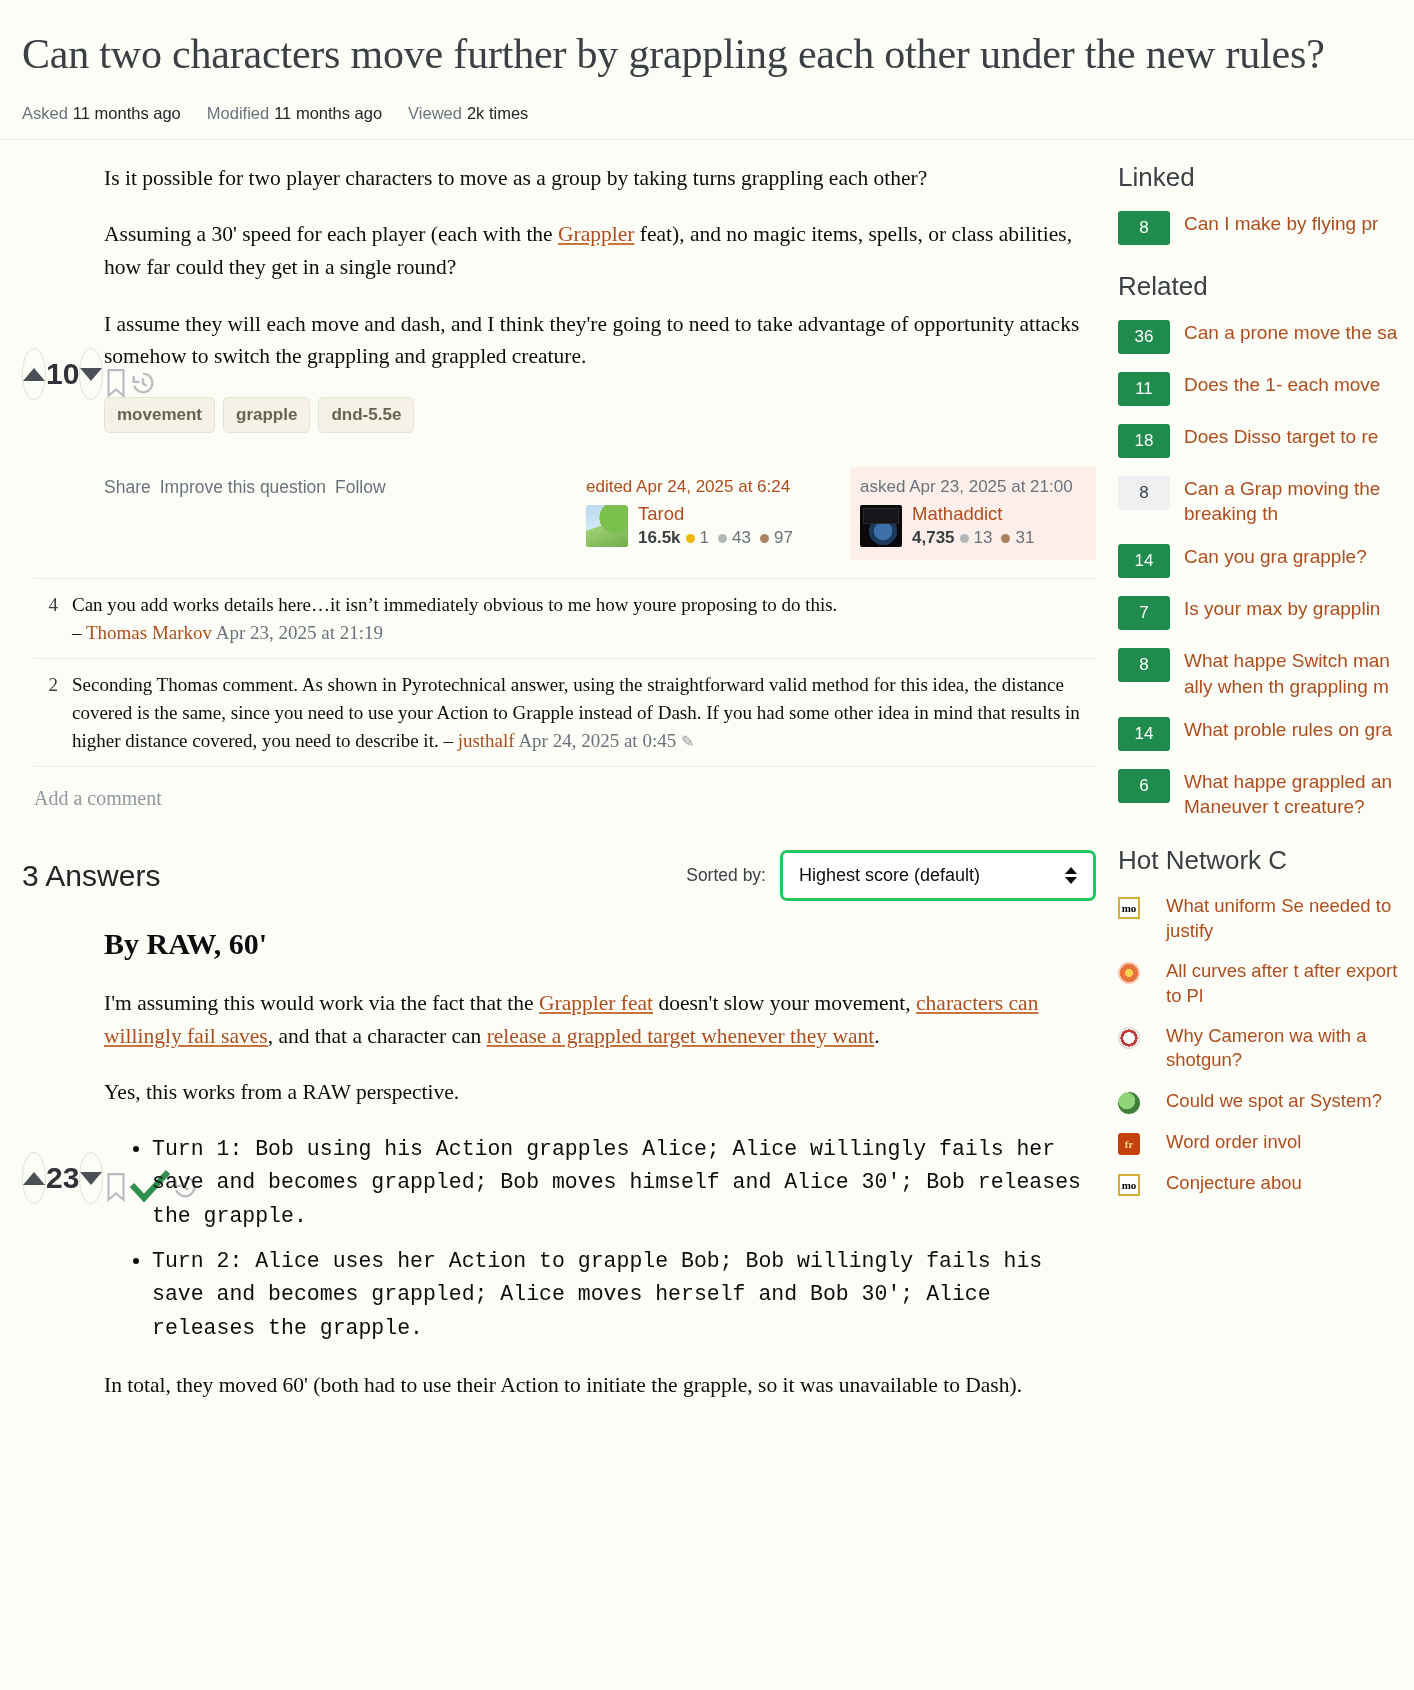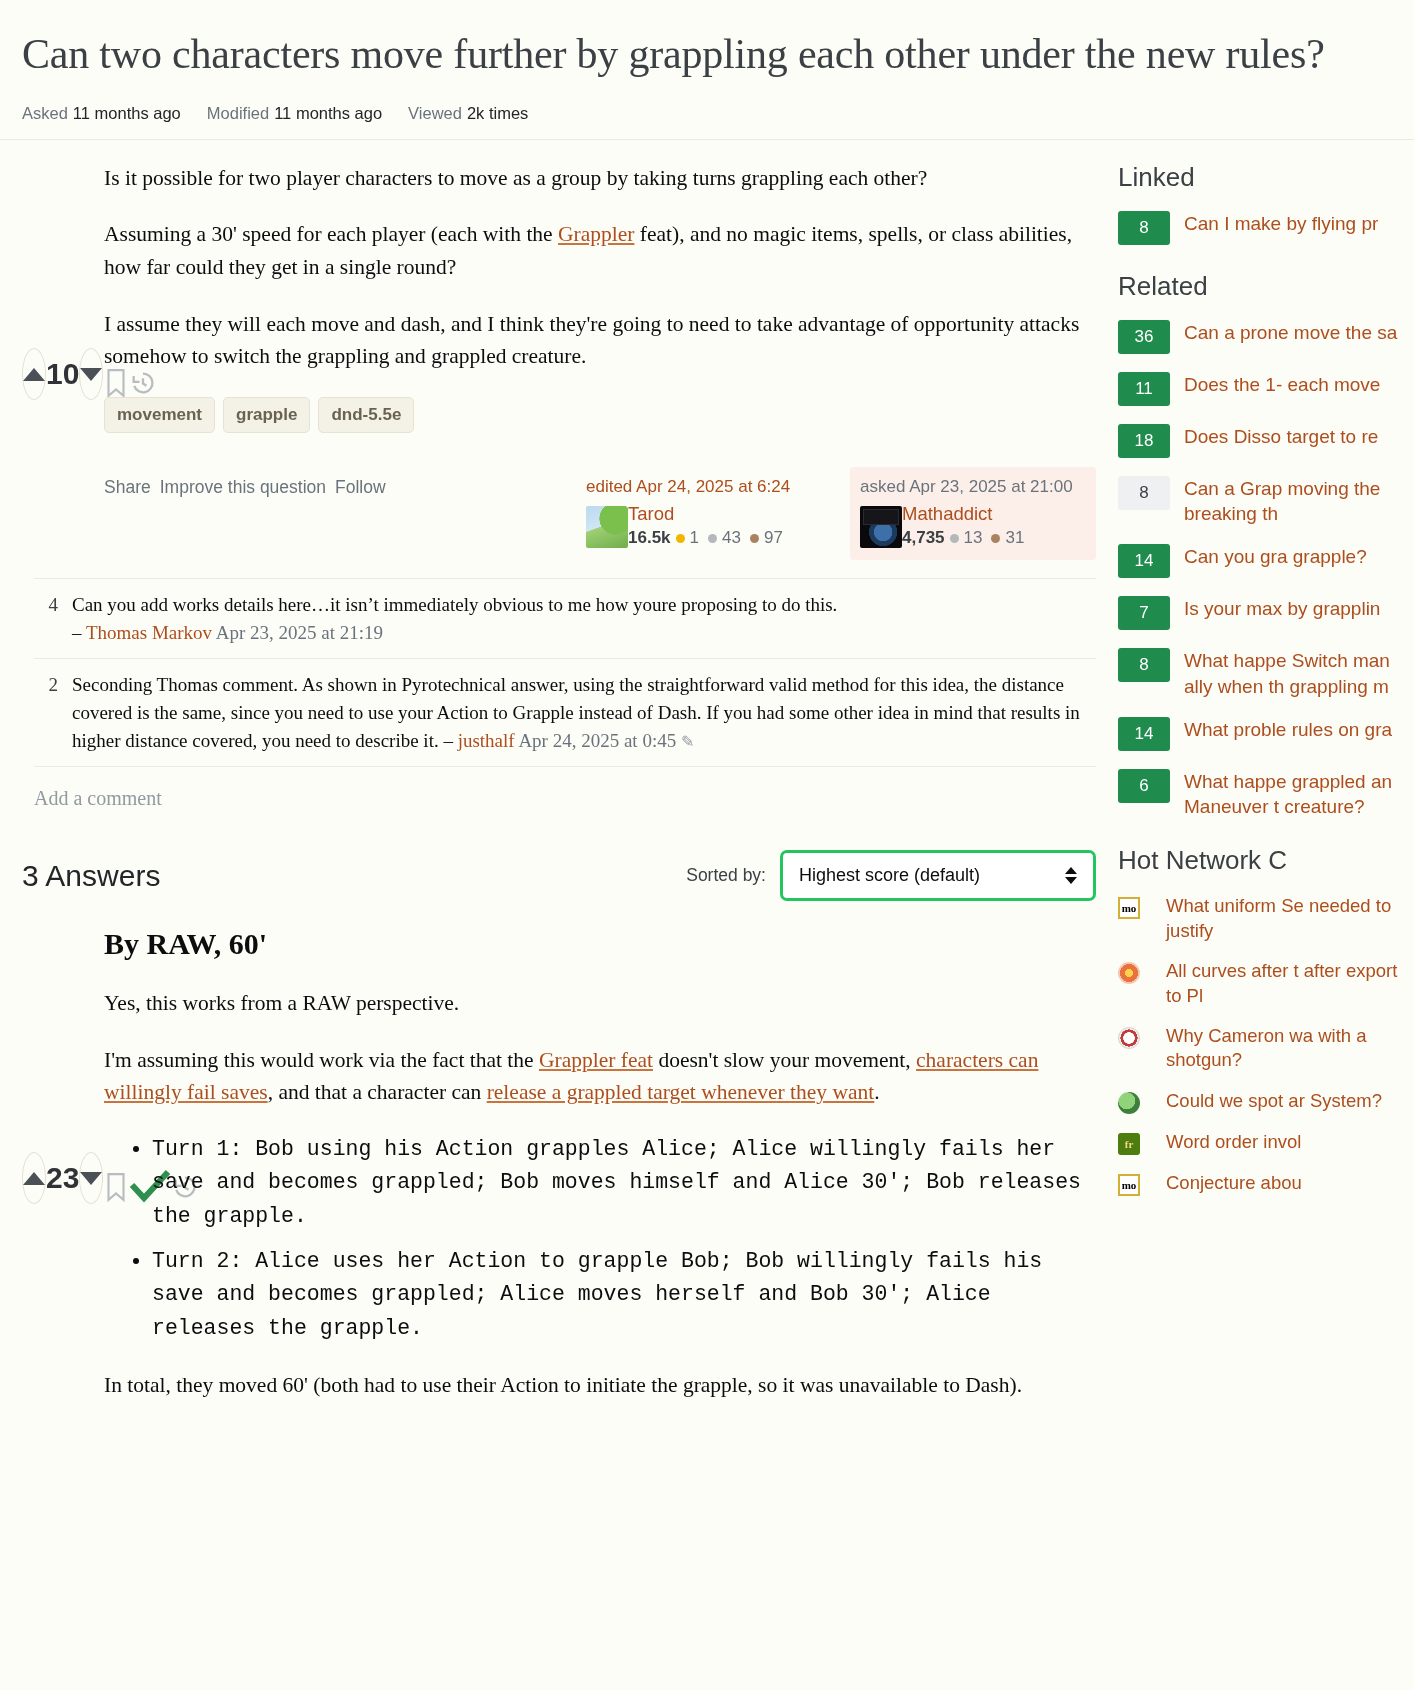--- a/index.html
+++ b/index.html
@@ -124,21 +124,21 @@
   .pfooter { display: flex; align-items: flex-start; margin-bottom: 18px; }
   .pactions { display: flex; gap: 9px; font-size: 17.5px; color: #6a737c; padding-top: 10px; }
   .pactions span { cursor: pointer; }
   .usercards { margin-left: auto; display: flex; gap: 28px; }
   .usercard { width: 246px; padding: 10px 10px 12px 10px; border-radius: 3px; }
   .usercard.asked { background: #fcefe9; }
   .ucline {
     font-size: 17px; color: #ad4e1e; margin-bottom: 6px; white-space: nowrap;
   }
   .usercard.asked .ucline { color: #6a737c; }
-  .ucrow { display: flex; align-items: flex-end; }
+  .ucrow { display: flex; align-items: center; gap: 10px; }
   .avatar { width: 42px; height: 42px; flex: 0 0 42px; border-radius: 2px; overflow: hidden; }
   .av-tarod {
     background:
       radial-gradient(circle at 70% 30%, #7bbf4d 0 38%, transparent 39%),
       linear-gradient(160deg, #bcd9ef 0%, #cfe6f5 45%, #9fcf74 46%, #6fae49 100%);
   }
   .av-math {
     background:
       radial-gradient(circle at 55% 62%, #3d6fa8 0 26%, #1b3a5e 27% 40%, transparent 41%),
       #0a0a0c;
@@ -214,21 +214,21 @@
     color: #ad4e1e; font-size: 19px; line-height: 1.33;
     cursor: pointer;
   }
   .hot-item { display: flex; gap: 26px; margin-bottom: 16px; align-items: flex-start; }
   .fav { width: 22px; height: 22px; flex: 0 0 22px; margin-top: 3px; }
   .hot-link { color: #ad4e1e; font-size: 18.5px; line-height: 1.32; cursor: pointer; }
   .fav-mo { background:#fff; border:2px solid #d4af37; color:#000; font-size:11px; font-weight:bold; text-align:center; line-height:18px; font-family:"Liberation Serif",serif; }
   .fav-tex { background: radial-gradient(circle, #ffd24d 0 26%, #e8733f 27% 58%, #f6c7b0 59%); border-radius:50%; }
   .fav-movie { background: radial-gradient(circle, #fff 0 40%, #c23b3b 41% 60%, #f0eeec 61%); border-radius:50%; border:1px solid #d8d4d0; }
   .fav-space { background: radial-gradient(circle at 40% 40%, #8fd47a 0 45%, #3f7f3a 46%); border-radius:50%; }
-  .fav-fr { background:#4d7c0f; color:#f5d78e; font-size:11px; font-weight:bold; text-align:center; line-height:22px; font-family:"Liberation Serif",serif; border-radius:3px; }
+  .fav-fr { background:#c2410c; color:#f5d78e; font-size:11px; font-weight:bold; text-align:center; line-height:22px; font-family:"Liberation Serif",serif; border-radius:3px; }
 </style>
 </head>
 <body>
 
 <div class="qheader">
   <h1 class="qtitle">Can two characters move further by grappling each other under the new rules?</h1>
   <div class="qmeta">
     <div>
       <span class="lbl">Asked</span><b>11 months ago</b>
     </div>
@@ -386,24 +386,24 @@
         <svg width="28" height="28" viewBox="0 0 24 24">
               <path d="M12 4a8 8 0 1 1-7.5 10.5" fill="none" stroke="#b9bcc0" stroke-width="2"></path>
               <path d="M4 6v5h5" fill="none" stroke="#b9bcc0" stroke-width="2"></path>
               <path d="M12 8v4.5l3 1.8" fill="none" stroke="#b9bcc0" stroke-width="2"></path>
             </svg>
       </div>
     </div>
 
     <div class="bodycol">
       <div class="ans-title">By RAW, 60'</div>
-      <p class="ptext">Yes, this works from a RAW perspective.</p>
       <p class="ptext">
         <span>I'm assuming this would work via the fact that the </span><a class="inline">Grappler feat</a><span> doesn't slow your movement, </span><a class="inline">characters can willingly fail saves</a><span>, and that a character can </span><a class="inline">release a grappled target whenever they want</a><span>.</span>
       </p>
+      <p class="ptext">Yes, this works from a RAW perspective.</p>
       <ul class="ansul">
         <li>Turn 1: Bob using his Action grapples Alice; Alice willingly fails her save and becomes grappled; Bob moves himself and Alice 30'; Bob releases the grapple.</li>
         <li>Turn 2: Alice uses her Action to grapple Bob; Bob willingly fails his save and becomes grappled; Alice moves herself and Bob 30'; Alice releases the grapple.</li>
       </ul>
       <p class="ptext">In total, they moved 60' (both had to use their Action to initiate the grapple, so it was unavailable to Dash).</p>
     </div>
   </div>
 
 </div>
 

